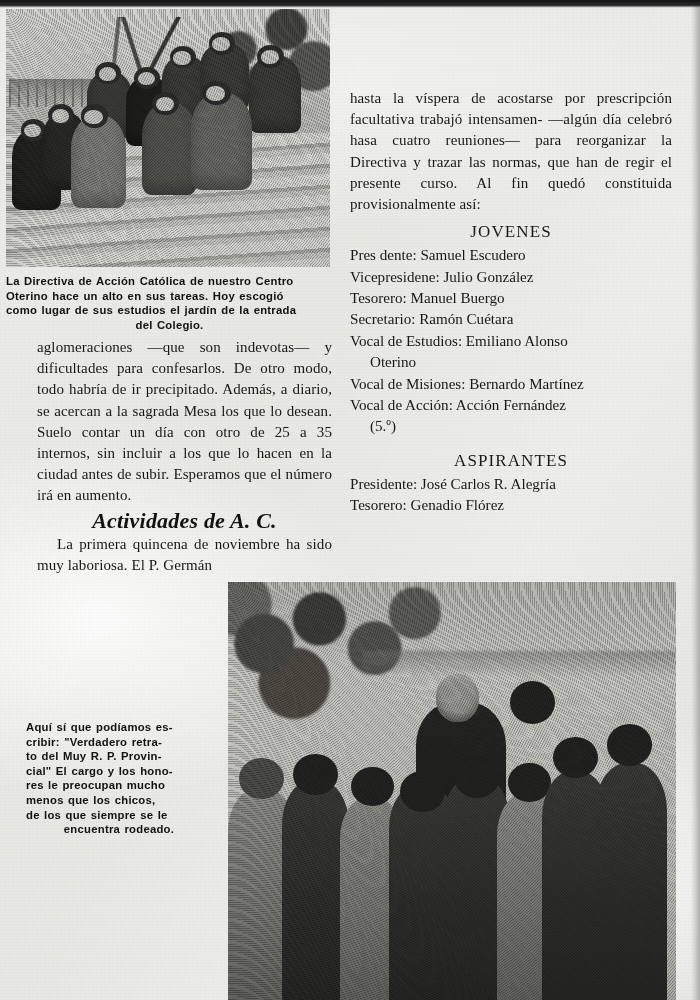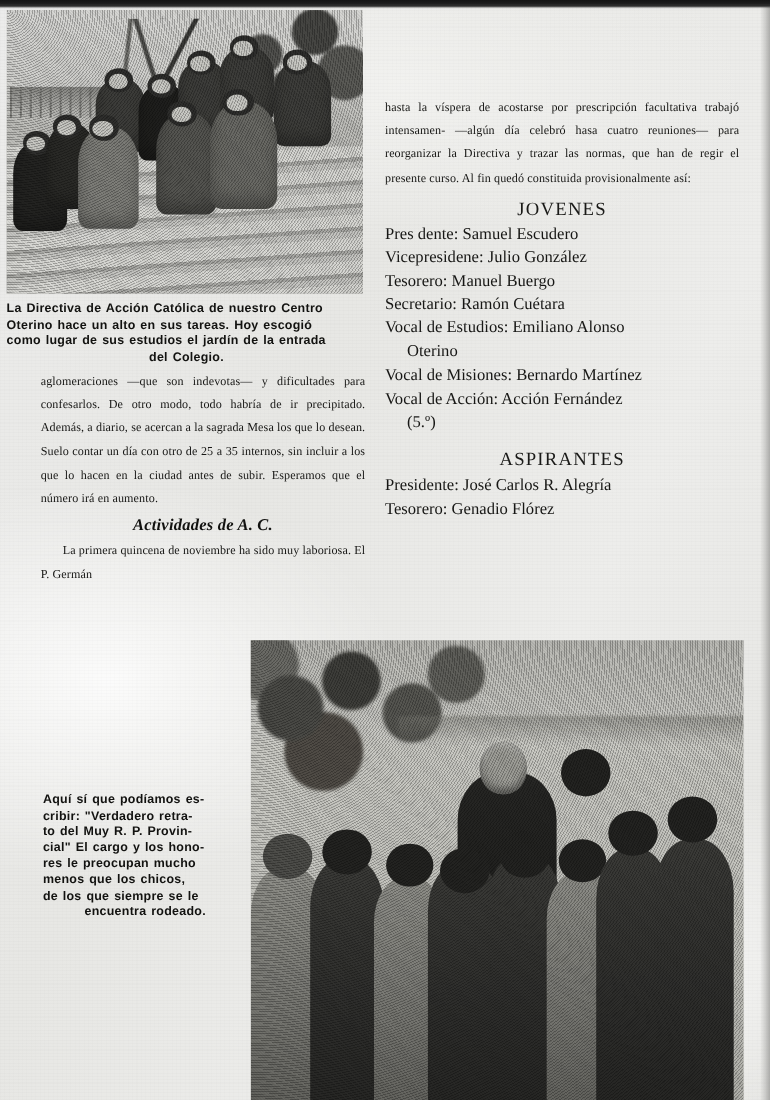--- a/index.html
+++ b/index.html
@@ -227,34 +227,34 @@
   }
   .col-right {
     position: absolute;
     left: 350px;
     width: 322px;
     z-index: 30;
     color: #171715;
   }
   .body-text {
     font-family: "Liberation Serif", serif;
-    font-size: 11px;
+    font-size: 15px;
     line-height: 21.2px;
     text-align: justify;
     letter-spacing: .1px;
     text-rendering: optimizeLegibility;
   }
   .body-text p { margin: 0; }
   .indent { text-indent: 20px; }
 
   .section-head {
     font-family: "Liberation Serif", serif;
     font-weight: bold;
     font-style: italic;
-    font-size: 15px;
+    font-size: 22px;
     line-height: 24px;
     text-align: center;
     letter-spacing: .2px;
     margin: 2px 0 1px 0;
     color: #121210;
   }
 
   .list-head {
     font-family: "Liberation Serif", serif;
     font-size: 17px;
@@ -290,21 +290,21 @@
     word-spacing: 1px;
   }
   #caption-top {
     left: 6px;
     top: 274px;
     width: 327px;
   }
   #caption-top .line { display: block; text-align: justify; }
   #caption-top .line:last-child { text-align: center; }
   #caption-bottom {
-    left: 39px;
+    left: 26px;
     top: 720px;
     width: 186px;
   }
   #caption-bottom .line { display: block; text-align: justify; }
   #caption-bottom .line.ctr { }
   #caption-bottom .line:last-child { text-align: center; }
 </style>
 </head>
 <body>
 

